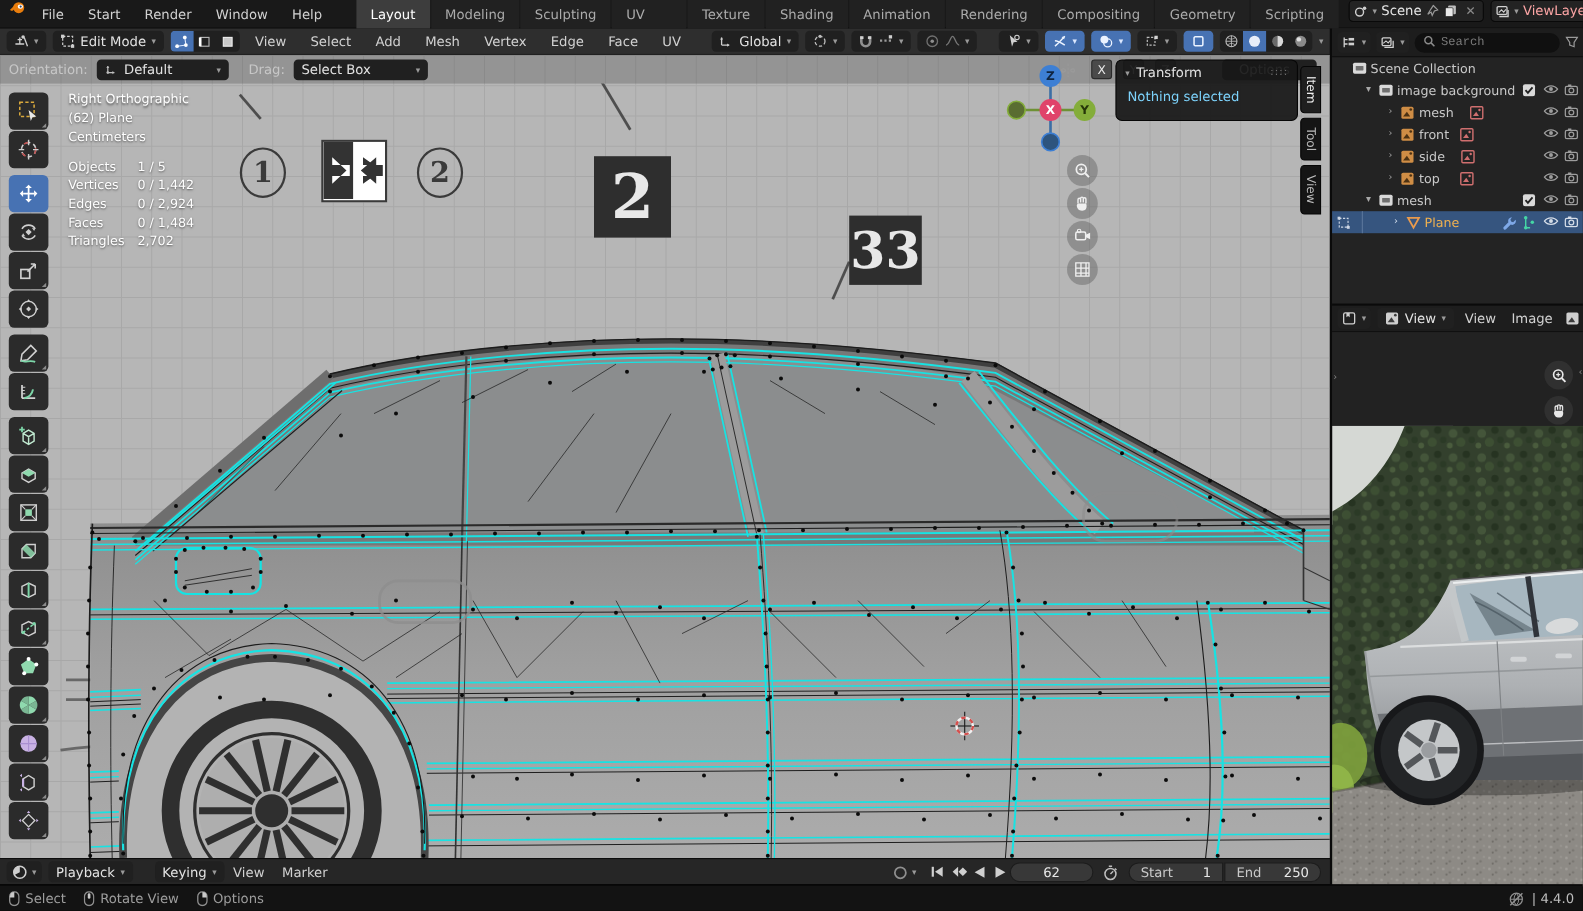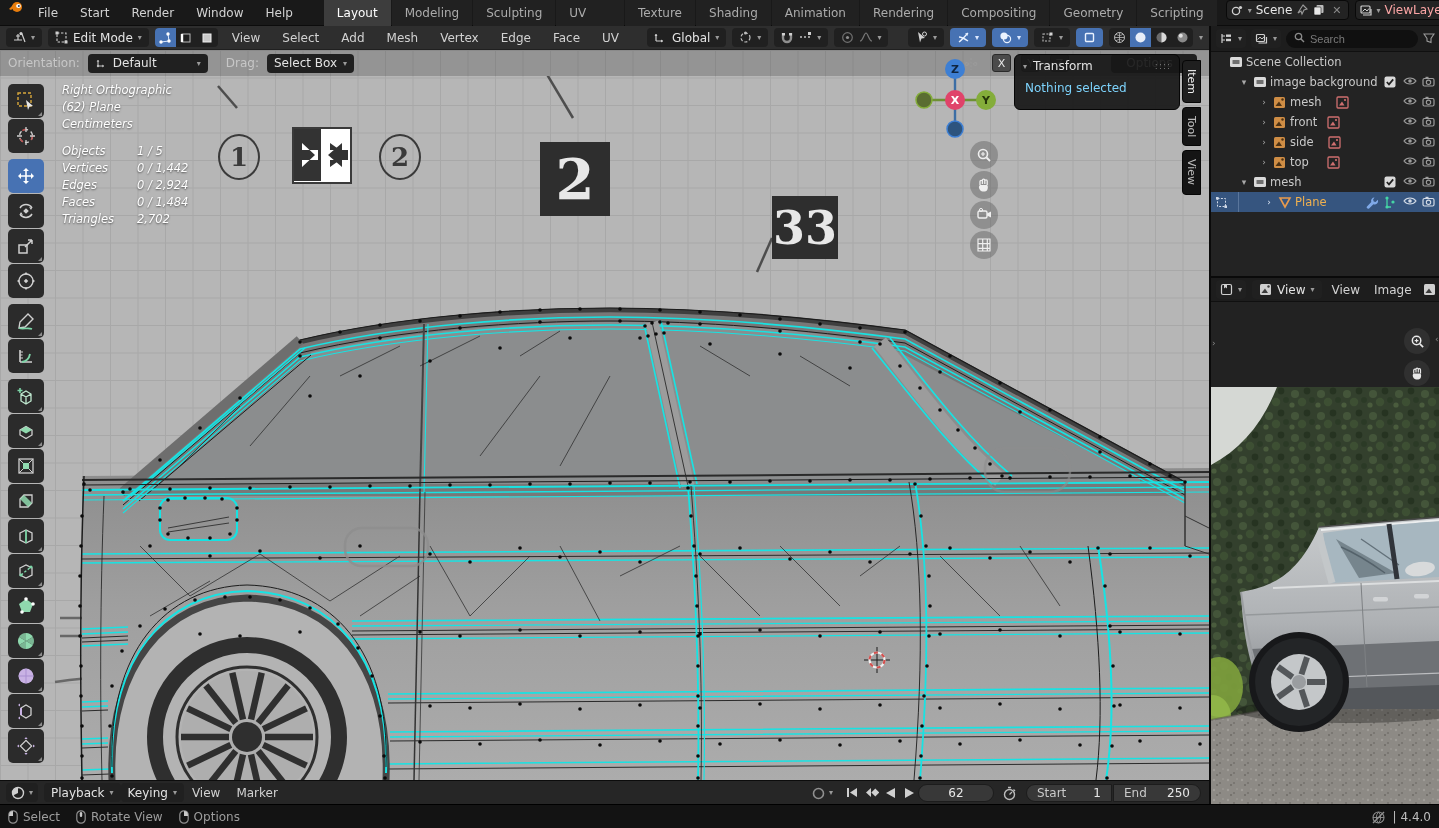--- a/index.html
+++ b/index.html
@@ -37,23 +37,23 @@
   .axis-btn { width:19px; height:18px; background:#4a4a4a; border:1px solid #2a2a2a; border-radius:3px; color:#e8e8e8; display:inline-flex; align-items:center; justify-content:center; margin-left:2px; font-size:11px; }
 
   
   #ltoolbar { position:absolute; left:8px; top:34px; width:38px; display:flex; flex-direction:column; gap:1px; }
   .tbtn { width:36px; height:34px; background:#2b2b2b; border-radius:5px; display:flex; align-items:center; justify-content:center; position:relative; }
   .tbtn.active { background:#4772b3; }
   .tbtn .sub { position:absolute; right:2px; bottom:2px; width:0; height:0; border-left:4px solid transparent; border-bottom:4px solid #8a8a8a; }
   .tgap { height:4px; }
 
   
-  #stats { position:absolute; left:62px; top:32px; color:#ffffff; text-shadow:0 1px 2px rgba(0,0,0,0.55); font-size:11.5px; line-height:17px;font-style:italic; }
+  #stats { position:absolute; left:62px; top:32px; color:#ffffff; text-shadow:0 1px 2px rgba(0,0,0,0.55); font-size:11.5px; line-height:17px; }
   #stats .tbl { margin-top:10px; }
-  #stats .row { display:flex;gap:12px; }
+  #stats .row { display:flex; }
   #stats .row .l { width:63px; }
   .sq-label { position:absolute; background:#2e2e2e; color:#e8e8e8; display:flex; align-items:center; justify-content:center; font-weight:bold; font-family:"DejaVu Serif","Liberation Serif",serif; }
   .circ-label { position:absolute; border:2.5px solid #3a3a3a; border-radius:50%; color:#3a3a3a; width:42px; height:46px; display:flex; align-items:center; justify-content:center; font-size:26px; font-weight:bold; font-family:"DejaVu Serif","Liberation Serif",serif; background:transparent; }
 
   
   #gizmo { position:absolute; left:910px; top:5px; }
   .navbtn { position:absolute; width:28px; height:28px; border-radius:50%; background:rgba(96,96,96,0.45); display:flex; align-items:center; justify-content:center; }
 
   
   #xform { position:absolute; left:1014px; top:4px; width:166px; height:56px; background:rgba(24,24,24,0.93); border:1px solid #060606; border-radius:6px; color:#e2e2e2; }
@@ -62,21 +62,21 @@
   #xform .bd { padding:4px 10px; color:#7dd3fc; }
 
   #side-tabs { position:absolute; right:8px; top:10px; display:flex; flex-direction:column; gap:4px; }
   .vtab { writing-mode:vertical-rl; background:#151515; color:#bdbdbd; border:1px solid #060606; border-radius:4px 0 0 4px; padding:8px 2px; font-size:11px; }
   .vtab.active { background:#1f1f1f; color:#f0f0f0; }
 
   
   #outliner { position:absolute; left:0; top:0; width:230px; height:250px; background:#232323; }
   #outliner-header { height:26px; display:flex; align-items:center; gap:5px; padding:0 5px; background:#1d1d1d; border-bottom:1px solid #101010; }
   #ol-search { flex:1; display:flex; align-items:center; gap:5px; background:#101010; border-radius:10px; height:18px; padding:0 8px; }
-  #ol-search input { background:transparent; border:none; outline:none; color:#cfcfcf; width:100px; font-size:11px; font-family:Liberation Sans, sans-serif; }
+  #ol-search input { background:transparent; border:none; outline:none; color:#cfcfcf; width:100px; font-size:11px; font-family:Liberation Mono, monospace; }
   #ol-search input::placeholder { color:#7a7a7a; }
   .ol-row { height:20px; display:flex; align-items:center; gap:4px; padding-left:6px; position:relative; color:#c9c9c9; font-size:11.5px; }
   .ol-row .spacer { display:inline-block; }
   .ol-row .right-ic { position:absolute; display:flex; gap:6px; right:6px; align-items:center; }
   .ol-row.selected { background:#36557f; color:#ffffff; }
   .chev { color:#a8a8a8; font-size:9px; width:10px; text-align:center; }
   .name-orange { color:#f0b14f; }
 
   
   #imged { position:absolute; left:0; top:250px; width:230px; height:528px; background:#1f1f1f; border-top:2px solid #0a0a0a; }
@@ -341,21 +341,21 @@
             <svg width="12" height="12" viewBox="0 0 12 12">
               <path d="M3 9 h6 M3 9 V3" stroke="#bdbdbd" stroke-width="1.1" fill="none"></path>
               <path d="M3 3 l-1.4 1.8 h2.8 Z M9 9 l-1.8 -1.4 v2.8 Z" fill="#bdbdbd"></path>
               <circle cx="3" cy="9" r="1.2" fill="#bdbdbd"></circle>
             </svg>
           </span>
         <span style="flex:1">Default</span>
         <span class="caret">▾</span>
       </span>
       <span class="tool-label" style="margin-left:10px">Drag:</span>
-      <span class="dark-pill" style="width:87px">
+      <span class="dark-pill" style="width:122px">
         <span style="flex:1">Select Box</span>
         <span class="caret">▾</span>
       </span>
       <span style="flex:1"></span>
       <span class="icon12" style="width:20px">
           <svg width="20" height="14" viewBox="0 0 20 14">
             <path d="M9 1 v12" stroke="#9a9a9a" stroke-width="1" stroke-dasharray="2 1.6"></path>
             <path d="M7 7 C2 2 2 12 7 7 M11 7 C16 2 16 12 11 7" fill="none" stroke="#9a9a9a" stroke-width="1.3"></path>
           </svg>
         </span>
@@ -1463,21 +1463,21 @@
             <circle cx="7" cy="7" r="5.5" fill="none" stroke="#cfcfcf" stroke-width="1.4"></circle>
             <path d="M7 7 L7 1.5 A5.5 5.5 0 0 0 2 9.5 Z" fill="#cfcfcf"></path>
           </svg>
         </span>
       <span class="caret">▾</span>
     </span>
     <span class="dark-pill" style="margin-left:6px">
         <span>Playback</span>
         <span class="caret">▾</span>
       </span>
-    <span class="dark-pill" style="margin-left:0">
+    <span class="dark-pill" style="margin-left:20px">
         <span>Keying</span>
         <span class="caret">▾</span>
       </span>
     <span class="hmenu">View</span>
     <span class="hmenu">Marker</span>
     <span style="flex:1"></span>
     <span class="icon12" style="width:16px">
         <svg width="15" height="15" viewBox="0 0 15 15">
           <circle cx="7.5" cy="7.5" r="5" fill="none" stroke="#8f8f8f" stroke-width="1.6"></circle>
         </svg>

